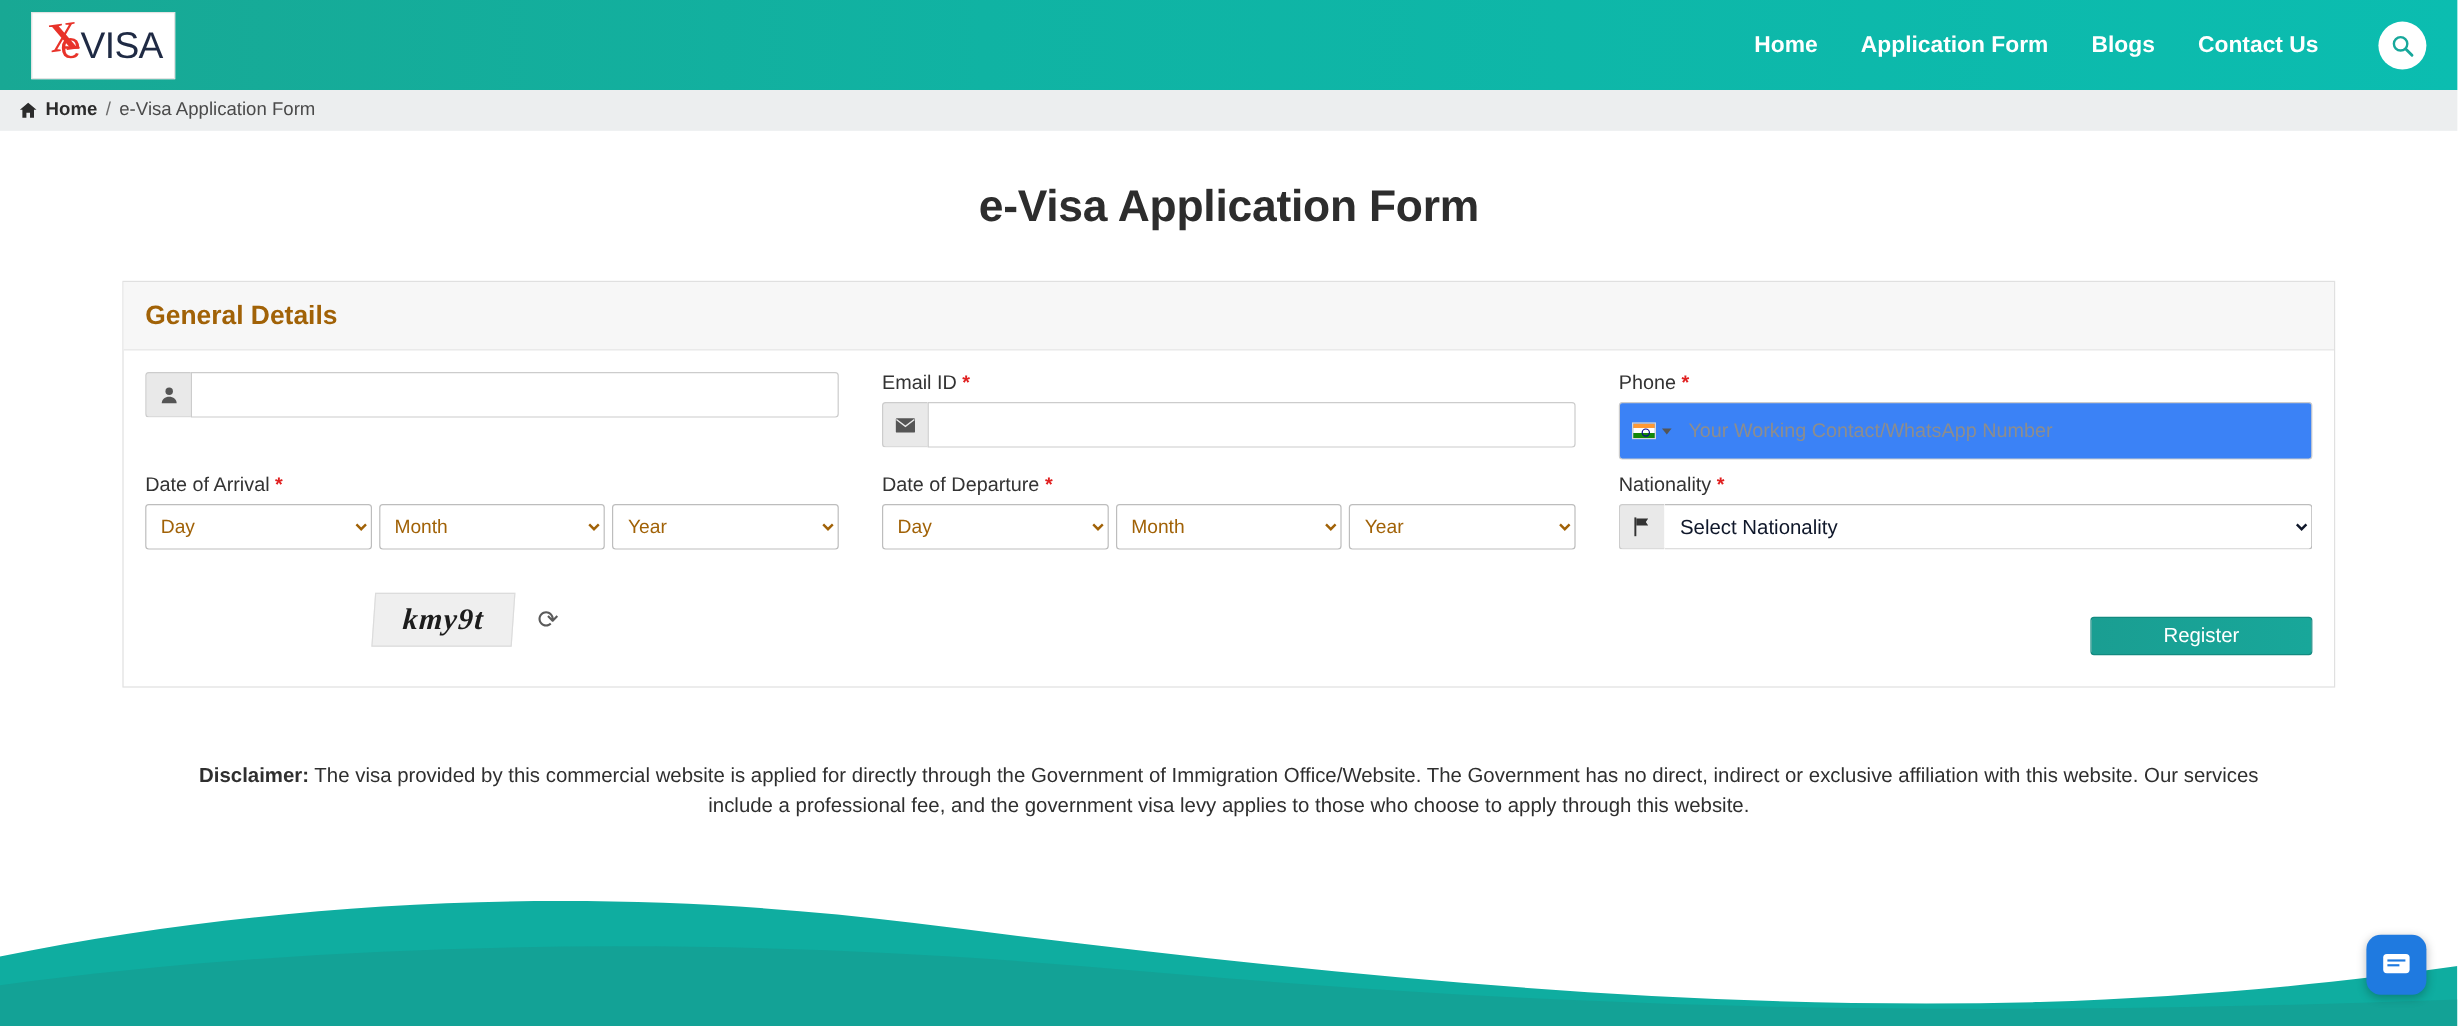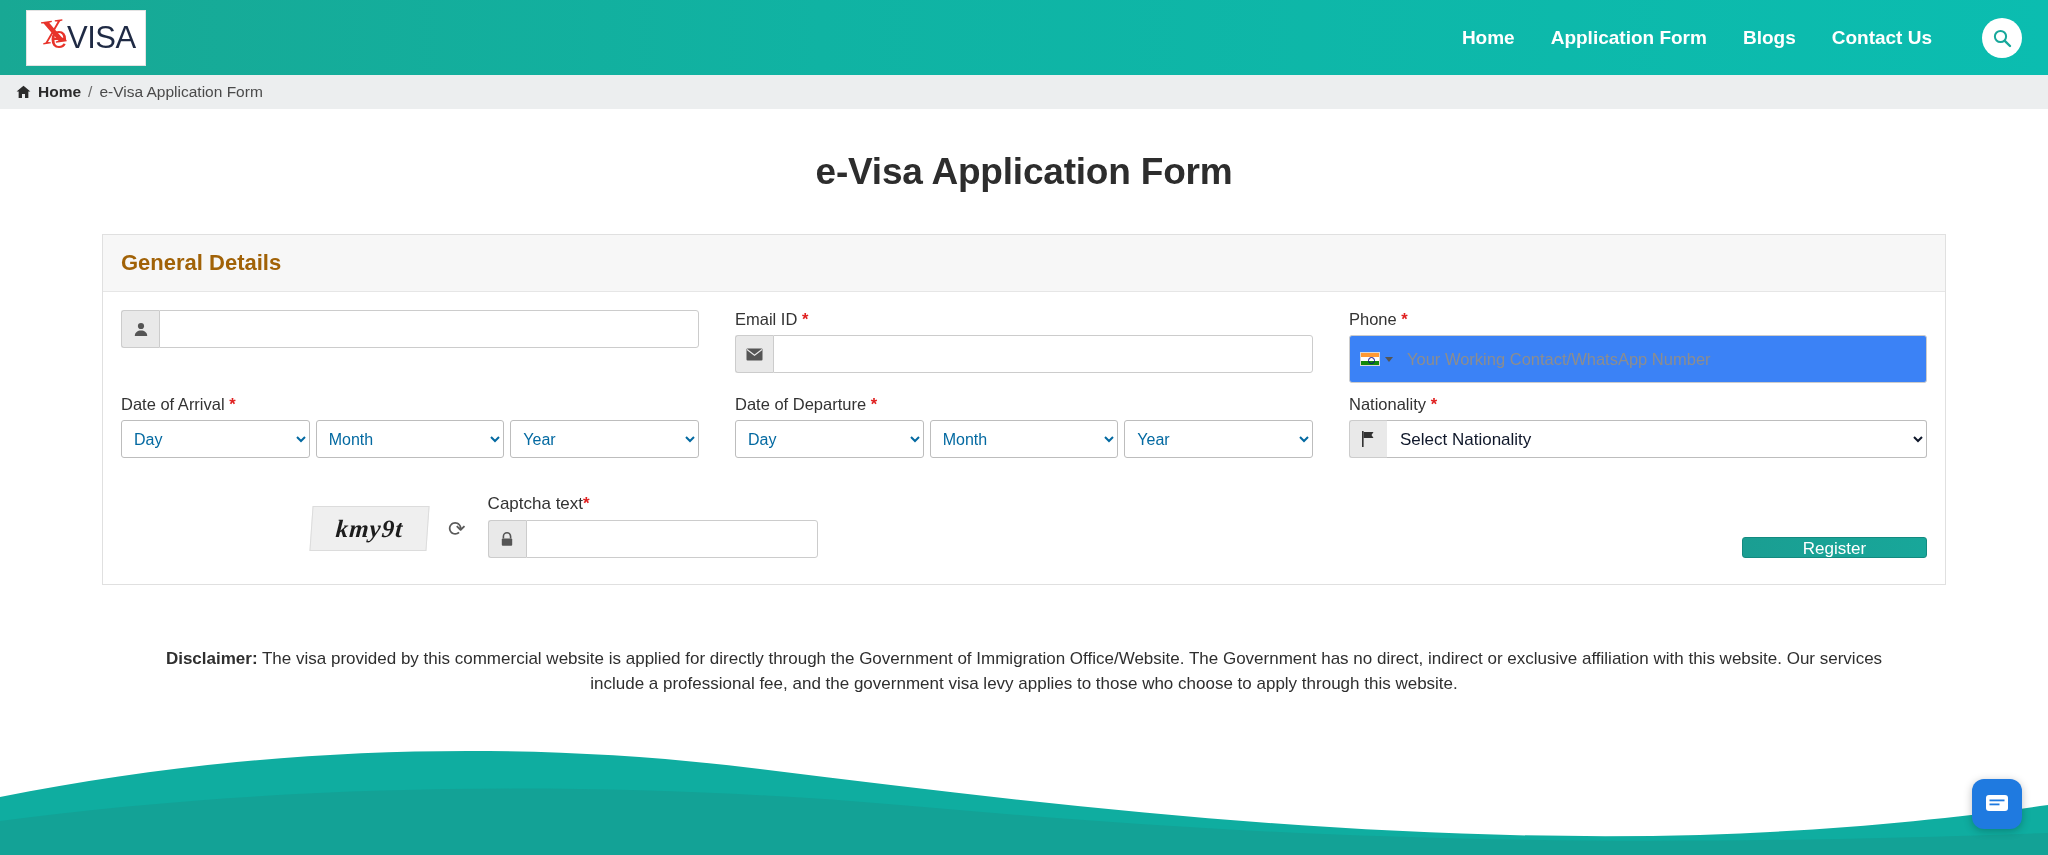--- a/index.html
+++ b/index.html
@@ -195,21 +195,21 @@
     background: transparent;
   }
   .phone-input::placeholder { color: #8d8d8d; }
 
   .date-row { display: flex; gap: 6px; }
   select.sel {
     height: 38px;
     border: 1px solid #bdbdbd;
     border-radius: 3px;
     font-size: 16px;
-    color: #0369a1;
+    color: #a16207;
     padding: 0 8px;
     background: #fff;
     flex: 1;
     min-width: 0;
     font-family: "Liberation Sans", sans-serif;
   }
   .nat-row { display: flex; align-items: stretch; height: 38px; }
   .flag-addon {
     width: 38px;
     background: #e9e9e9;
@@ -256,21 +256,21 @@
     font-size: 21px;
     color: #5a5a5a;
     background: none; border: none;
     cursor: pointer;
     line-height: 1;
   }
   .captcha-field { width: 330px; }
   .captcha-label { font-size: 17px; color: #333; margin-bottom: 6px; display: block; }
   .register-wrap { margin-left: auto; }
   .register-btn {
-    width: 185px; height: 21px;
+    width: 185px; height: 32px;
     background: linear-gradient(90deg, #1a9e92 0%, #18a79a 100%);
     border: 1px solid #138a80;
     color: #fff;
     font-size: 17px;
     border-radius: 3px;
     cursor: pointer;
     font-family: "Liberation Sans", sans-serif;
   }
 
   
@@ -443,34 +443,20 @@
           </select>
         </div>
       </div>
 
     </div>
 
     <div class="captcha-row">
       <div class="captcha-img">kmy9t</div>
       <button class="refresh-btn">⟳</button>
 
-      <div class="captcha-field">
-        <label class="captcha-label">
-          <span>Captcha text</span><span class="req">*</span>
-        </label>
-        <div class="input-group">
-          <span class="addon">
-            <svg width="14" height="15" viewBox="0 0 14 15">
-                <path d="M3.4 6.5 V4.4 a3.6 3.6 0 0 1 7.2 0 V6.5" fill="none" stroke="#555" stroke-width="1.6"></path>
-                <rect x="1.8" y="6.4" width="10.4" height="7.4" rx="1" fill="#555"></rect>
-              </svg>
-          </span>
-          <input class="txt" type="text" placeholder="" style="">
-        </div>
-      </div>
 
       <div class="register-wrap">
         <button class="register-btn">Register</button>
       </div>
     </div>
 
   </div>
 </div>
 
 <p class="disclaimer">

